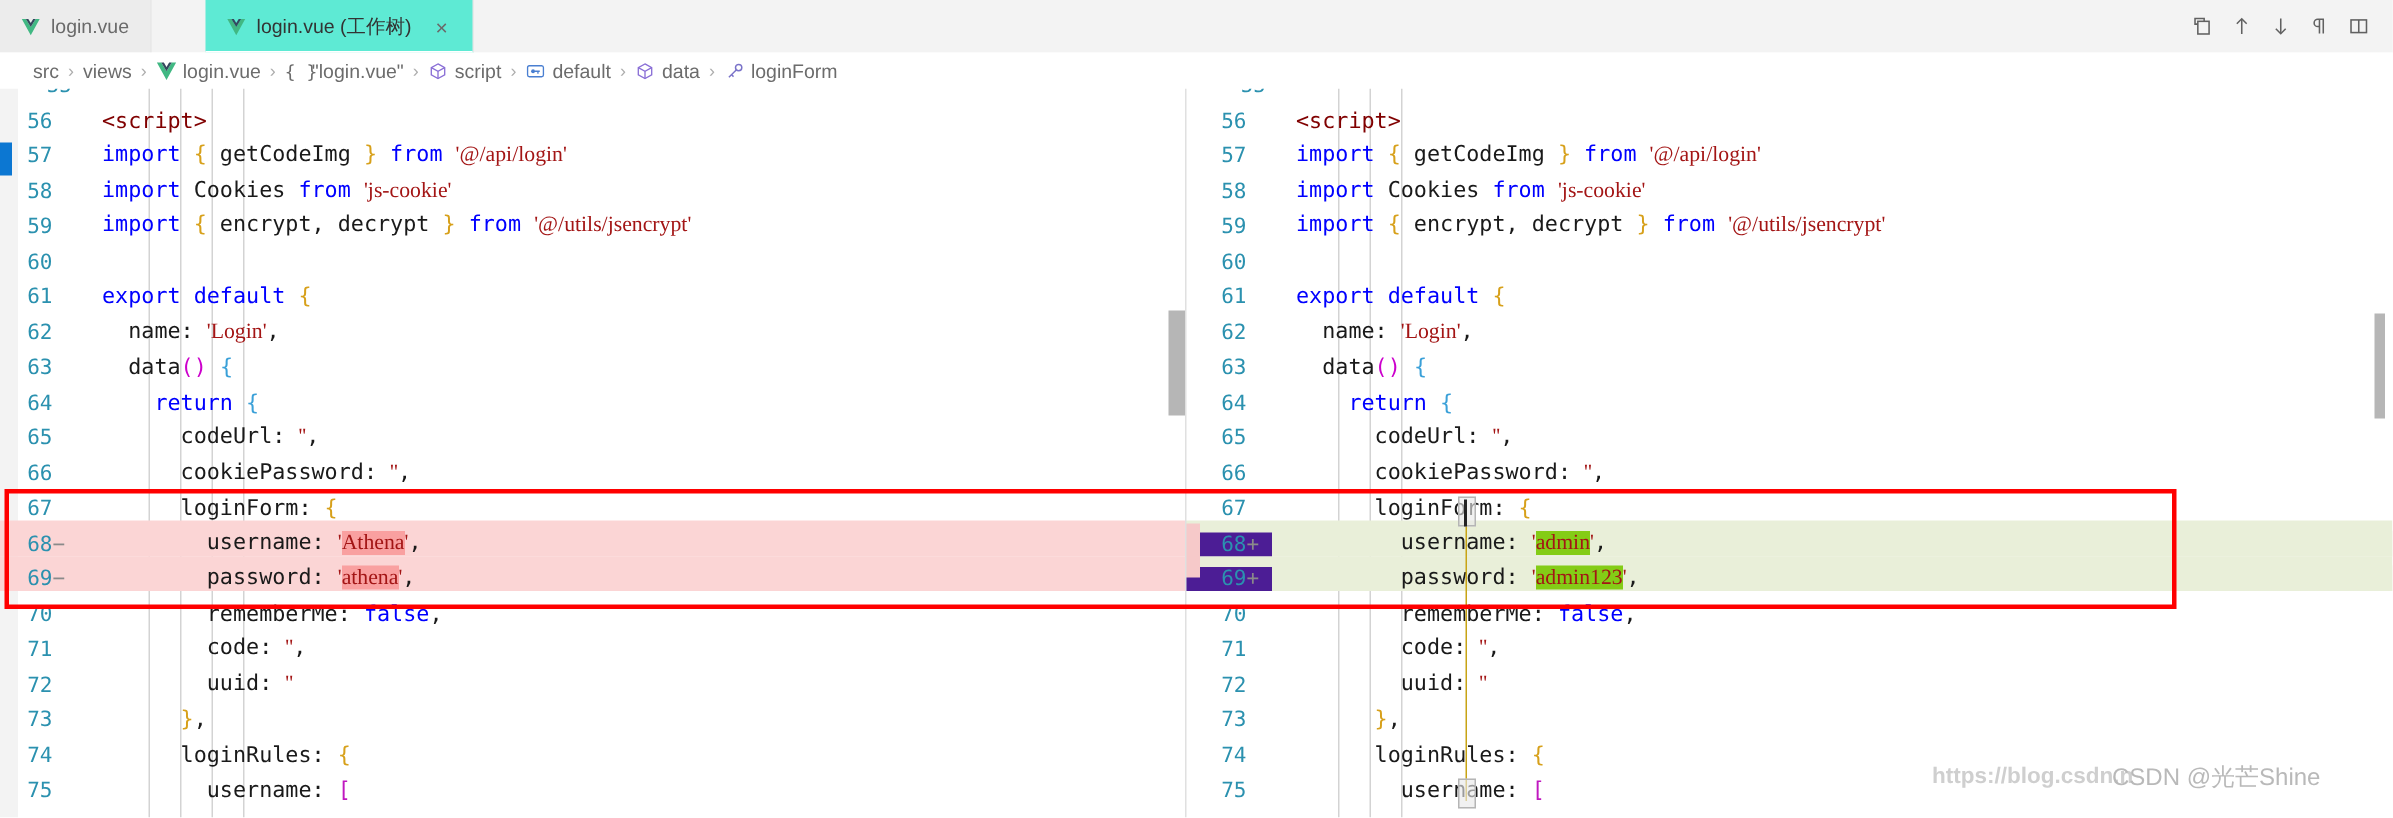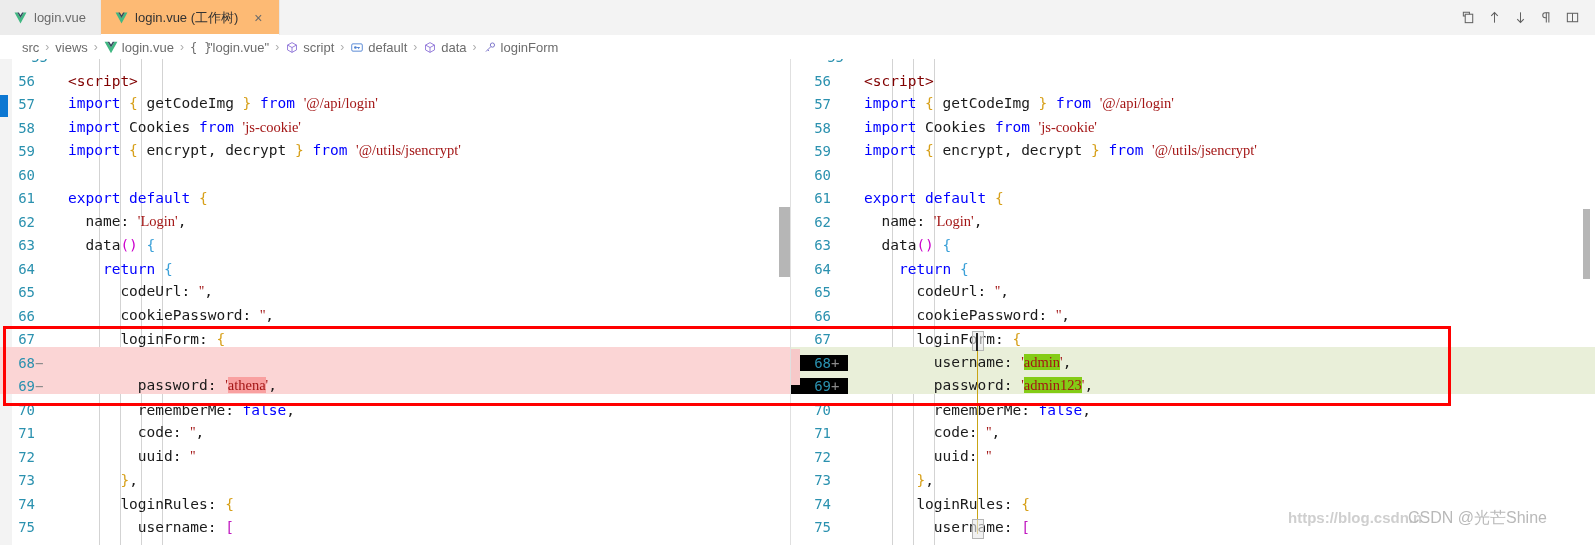--- a/index.html
+++ b/index.html
@@ -6,21 +6,21 @@
   html,body { width:1595px; height:545px; overflow:hidden; background:#ffffff;
     font-family:"Liberation Sans", sans-serif; }
 
   
   .tabbar{ position:absolute; left:0; top:0; width:1595px; height:35px;
     background:#f3f3f3; display:flex; align-items:stretch; }
   .tab{ display:flex; align-items:center; gap:7px; padding:0 14px;
     font-size:13px; color:#6a6a6a; height:35px; position:relative;
     border-right:1px solid #e8e8e8; }
   .tab.inactive{ background:#ececec; }
-  .tab.active{ background:#fdba74; color:#333333; }
+  .tab.active{ background:#5eead4; color:#333333;margin-left:36px; }
   .tab.active::after{ content:""; position:absolute; left:0; right:0; bottom:0;
     height:1px; background:#ffffff; }
   .vue-ico{ width:13px; height:12px; flex:none; display:block; }
   .tab-close{ font-size:14px; color:#6a6a6a; margin-left:6px; line-height:1;
     width:14px; text-align:center; }
   .tab-spacer{ flex:1 1 auto; background:#f3f3f3; border:0; }
   .tabactions{ display:flex; align-items:center; gap:0; padding-right:10px;
     background:#f3f3f3; }
   .tabactions .act{ width:26px; height:35px; display:flex; align-items:center;
     justify-content:center; color:#616161; }
@@ -57,21 +57,21 @@
   .sign{ display:inline-block; width:13px; text-align:left; color:#8a8a8a; }
   .code{ flex:1 1 auto; padding-left:16px; position:relative; }
 
   
   .guide{ position:absolute; top:0; width:1px; height:486px; background:#d3d3d3; }
 
   
   .row.del .code, .row.del{ background:#fbd5d5; }
   .row.ins .code, .row.ins{ background:#e9efd9; }
   .row.del .gutter{ background:#fbd5d5; }
-  .row.ins .gutter{ background:#000000; }
+  .row.ins .gutter{ background:#4c1d95; }
   .word-del{ background:#f9a0a0; }
   .word-ins{ background:#84cc16; }
 
   
   .k   { color:#0000ff; }           
   .tagc{ color:#800000; }           
   .str { color:#a31515;font-family:Liberation Serif, serif; }
   .paren{ color:#cc00cc; }
   .br1 { color:#d7a01a; }           
   .br2 { color:#3aa0d8; }           
@@ -258,21 +258,21 @@
         <div class="row ctx"><div class="gutter">58<span class="sign"></span></div><div class="code"><span class="k">import </span><span class="plain">Cookies </span><span class="k">from</span><span class="plain"> </span><span class="str">'js-cookie'</span></div></div>
         <div class="row ctx"><div class="gutter">59<span class="sign"></span></div><div class="code"><span class="k">import </span><span class="br1">{</span><span class="plain"> encrypt, decrypt </span><span class="br1">}</span><span class="plain"> </span><span class="k">from</span><span class="plain"> </span><span class="str">'@/utils/jsencrypt'</span></div></div>
         <div class="row ctx"><div class="gutter">60<span class="sign"></span></div><div class="code"></div></div>
         <div class="row ctx"><div class="gutter">61<span class="sign"></span></div><div class="code"><span class="k">export </span><span class="k">default</span><span class="plain"> </span><span class="br1">{</span></div></div>
         <div class="row ctx"><div class="gutter">62<span class="sign"></span></div><div class="code"><span class="plain">  name: </span><span class="str">'Login'</span><span class="plain">,</span></div></div>
         <div class="row ctx"><div class="gutter">63<span class="sign"></span></div><div class="code"><span class="plain">  data</span><span class="paren">()</span><span class="plain"> </span><span class="br2">{</span></div></div>
         <div class="row ctx"><div class="gutter">64<span class="sign"></span></div><div class="code"><span class="plain">    </span><span class="k">return</span><span class="plain"> </span><span class="br2">{</span></div></div>
         <div class="row ctx"><div class="gutter">65<span class="sign"></span></div><div class="code"><span class="plain">      codeUrl: </span><span class="str">''</span><span class="plain">,</span></div></div>
         <div class="row ctx"><div class="gutter">66<span class="sign"></span></div><div class="code"><span class="plain">      cookiePassword: </span><span class="str">''</span><span class="plain">,</span></div></div>
         <div class="row ctx"><div class="gutter">67<span class="sign"></span></div><div class="code"><span class="plain">      loginForm: </span><span class="br1">{</span></div></div>
-        <div class="row del"><div class="gutter">68<span class="sign">−</span></div></div>
+        <div class="row del"><div class="gutter">68<span class="sign">−</span></div><div class="code"><span class="plain">        username: </span><span class="str">'</span><span class="str word-del">Athena</span><span class="str">'</span><span class="plain">,</span></div></div>
         <div class="row del"><div class="gutter">69<span class="sign">−</span></div><div class="code"><span class="plain">        password: </span><span class="str">'</span><span class="str word-del">athena</span><span class="str">'</span><span class="plain">,</span></div></div>
         <div class="row ctx"><div class="gutter">70<span class="sign"></span></div><div class="code"><span class="plain">        rememberMe: </span><span class="k">false</span><span class="plain">,</span></div></div>
         <div class="row ctx"><div class="gutter">71<span class="sign"></span></div><div class="code"><span class="plain">        code: </span><span class="str">''</span><span class="plain">,</span></div></div>
         <div class="row ctx"><div class="gutter">72<span class="sign"></span></div><div class="code"><span class="plain">        uuid: </span><span class="str">''</span></div></div>
         <div class="row ctx"><div class="gutter">73<span class="sign"></span></div><div class="code"><span class="plain">      </span><span class="br1">}</span><span class="plain">,</span></div></div>
         <div class="row ctx"><div class="gutter">74<span class="sign"></span></div><div class="code"><span class="plain">      loginRules: </span><span class="br1">{</span></div></div>
         <div class="row ctx"><div class="gutter">75<span class="sign"></span></div><div class="code"><span class="plain">        username: </span><span class="br3">[</span></div></div>
       </div>
     <div class="sbar" style="left:779px;top:148px;width:11px;height:70px;"></div>
   </div>

